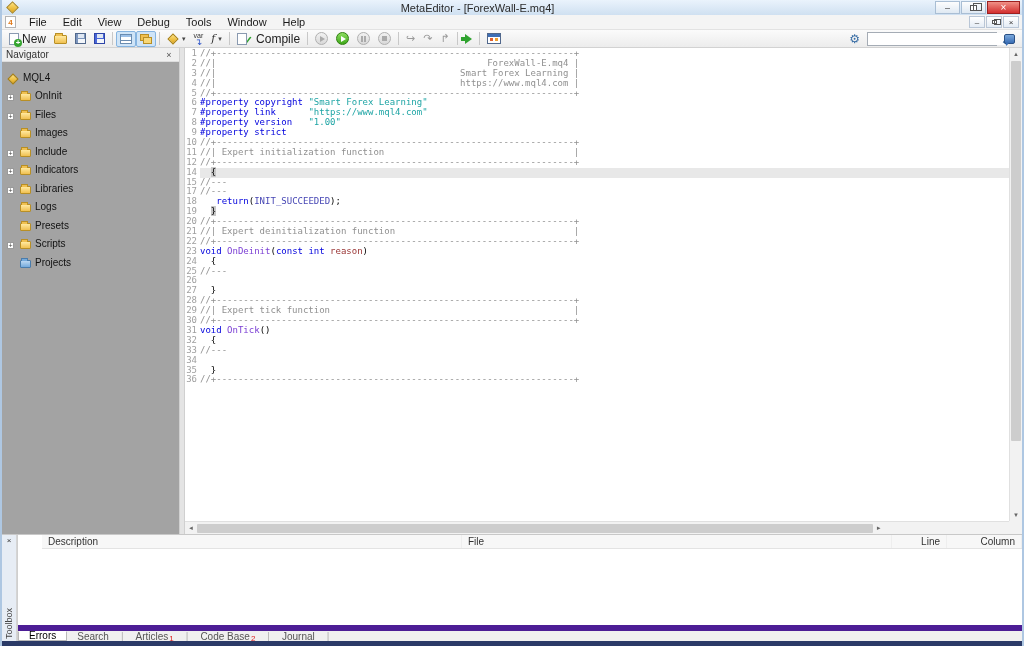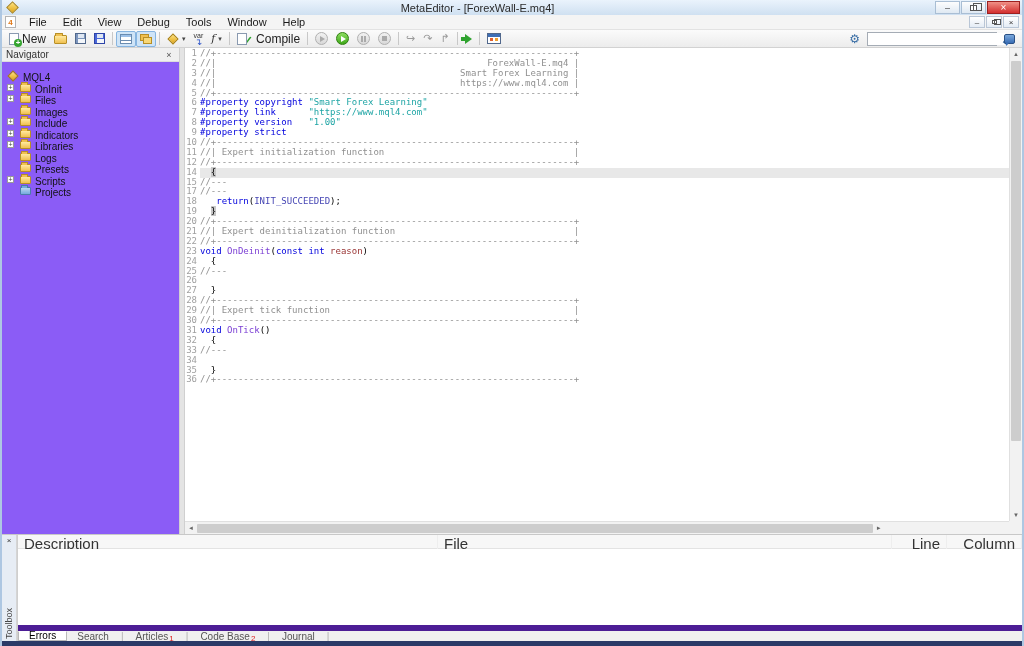--- a/index.html
+++ b/index.html
@@ -70,25 +70,25 @@
   .gear { font-size:12px; color:#3a6ea5; line-height:12px; }
   .search-box { width:130px; height:14px; background:#fff; border:1px solid #a5acb5; display:flex; align-items:center; margin:0 3px; }
   .search-box input { flex:1; border:none; outline:none; height:12px; font-size:10px; padding:0 3px; font-family:"Liberation Sans",sans-serif; }
   .mag { width:6px; height:6px; border:1.5px solid #3a6ea5; border-radius:50%; position:relative; margin-right:4px; flex:0 0 auto; }
   .mag:before { content:""; position:absolute; left:-4px; top:5px; width:5px; height:1.5px; background:#3a6ea5; transform:rotate(35deg); }
   .ic-chat { width:11px; height:10px; background:linear-gradient(#7aa8dc,#3a6eb5); border:1px solid #2a5085; border-radius:2px; position:relative; color:#fff; font-size:7px; text-align:center; line-height:10px; }
   .ic-chat:after { content:""; position:absolute; bottom:-3px; left:1px; border-left:3px solid #3a6eb5; border-bottom:3px solid transparent; }
 
   
   .main { flex:1; display:flex; min-height:0; background:#e8e8e8; }
-  .navigator { width:178px; flex:0 0 178px; background:#8b5cf6; border-right:1px solid #d0d0d0; display:flex; flex-direction:column;gap:8px; }
+  .navigator { width:178px; flex:0 0 178px; background:#a3a3a3; border-right:1px solid #d0d0d0; display:flex; flex-direction:column; }
   .nav-header { height:14px; background:#f0f0f0; border-bottom:1px solid #ddd; display:flex; align-items:center; font-size:10px; color:#333; padding:0 4px; }
   .nav-close { margin-left:auto; font-size:9px; color:#555; width:12px; text-align:center; }
   .tree { padding-top:2px; font-size:10px; }
-  .tree-row { height:11.5px; display:flex; align-items:flex-start; cursor:default; }
+  .tree-row { height:11.5px; display:flex; align-items:flex-end; cursor:default;margin-top:7px; }
   .expand { width:7px; height:7px; border:1px solid #9a9a9a; background:#fff; font-size:7px; line-height:5px; text-align:center; color:#444; margin-left:5px; flex:0 0 7px; }
   .expand-spacer { width:7px; margin-left:5px; flex:0 0 7px; }
   .tfolder { width:11px; height:8px; background:linear-gradient(#ffe9a0,#f0c050); border:1px solid #b88f25; border-radius:1px; position:relative; margin:0 4px 0 6px; flex:0 0 11px; }
   .tfolder:before { content:""; position:absolute; top:-3px; left:0; width:5px; height:2px; background:#f0c050; border:1px solid #b88f25; border-bottom:none; }
   .tfolder.blue { background:linear-gradient(#bcd8f2,#74aadd); border-color:#4a7cab; }
   .tfolder.blue:before { background:#74aadd; border-color:#4a7cab; }
   .troot-icon { width:8px; height:8px; background:linear-gradient(135deg,#ffe27a,#e0a61b); border:1px solid #a87f10; transform:rotate(45deg); margin:0 6px 0 7px; flex:0 0 8px; }
   .tlabel { color:#111; }
 
   .splitter { width:5px; flex:0 0 5px; background:#e4e4e4; border-right:1px solid #d0d0d0; cursor:col-resize; }
@@ -116,21 +116,21 @@
   .hscroll .arrow { width:12px; text-align:center; font-size:6px; color:#666; }
   .hscroll .thumb { height:9px; width:82%; background:#cdcdcd; border-radius:1px; }
   .corner { position:absolute; right:0; bottom:0; width:13px; height:13px; background:#f2f2f2; }
 
   
   .toolbox { height:107px; flex:0 0 107px; display:flex; background:#f0f0f0; border-top:1px solid #c8c8c8; }
   .toolbox-side { width:15px; flex:0 0 15px; background:#e7edf5; display:flex; flex-direction:column; align-items:center; border-right:1px solid #d5d5d5; }
   .toolbox-close { font-size:8px; color:#333; padding-top:1px; }
   .toolbox-vlabel { margin-top:auto; writing-mode:vertical-rl; transform:rotate(180deg); font-size:9px; color:#444; padding-top:2px; padding-bottom:3px; }
   .toolbox-main { flex:1; display:flex; flex-direction:column; background:#fff; border-left:1px solid #cfcfcf; }
-  .tb-header { height:14px; flex:0 0 14px; display:grid; grid-template-columns:420px 1fr 55px 75px; background:#f7f7f7; border-bottom:1px solid #e3e3e3; font-size:15px; color:#333; align-items:center; }
+  .tb-header { height:14px; flex:0 0 14px; display:grid; grid-template-columns:420px 1fr 55px 75px; background:#f7f7f7; border-bottom:1px solid #e3e3e3; font-size:10px; color:#333; align-items:center;margin-left:24px; }
   .tb-header .cell { padding:0 6px; border-right:1px solid #eee; height:100%; display:flex; align-items:center; }
   .tb-header .cell.num { justify-content:flex-end; }
   .tb-body { flex:1; background:#fff; }
   .tb-tabs { height:16px; flex:0 0 16px; background:#f0f0f0; border-top:6px solid #4c1d95; display:flex; align-items:center; font-size:10px; color:#555; }
   .tab { padding:0 10px; height:100%; display:flex; align-items:center; cursor:default; }
   .tab.active { background:#fff; border:1px solid #b9b9b9; border-top:1px solid #fff; margin-top:-1px; color:#000; }
   .tab-sep { color:#b0b0b0; padding:0 2px; }
   .badge { color:#d22; font-size:8px; margin-left:1px; margin-top:4px; }
 
   

